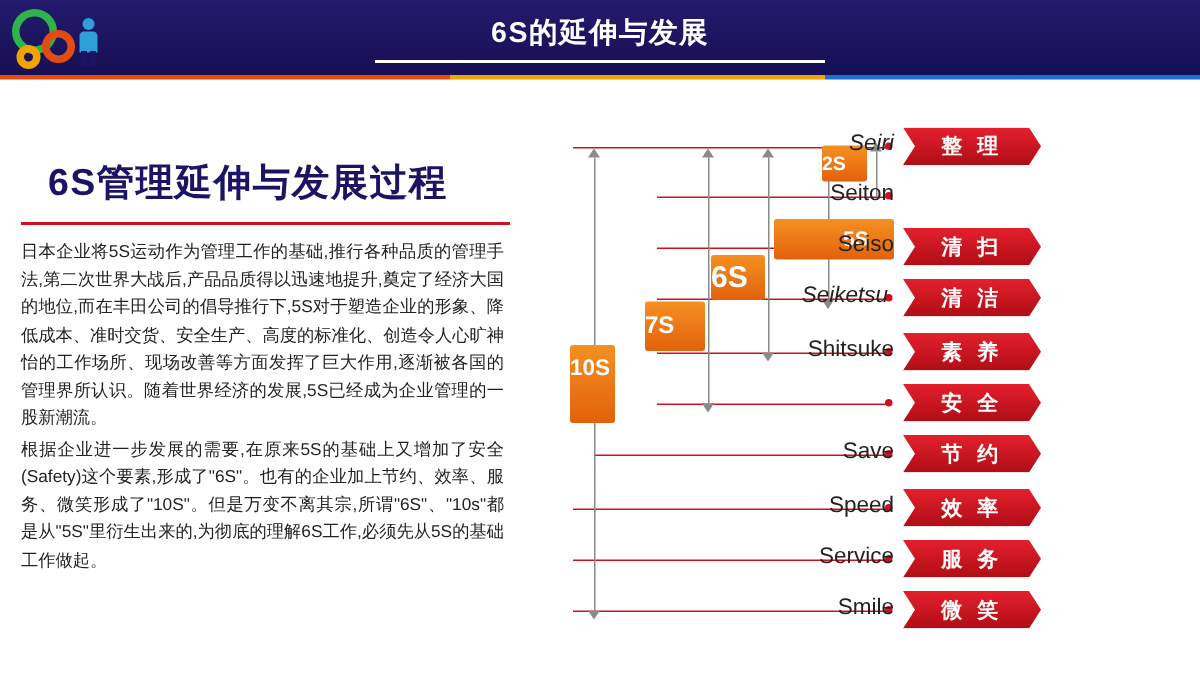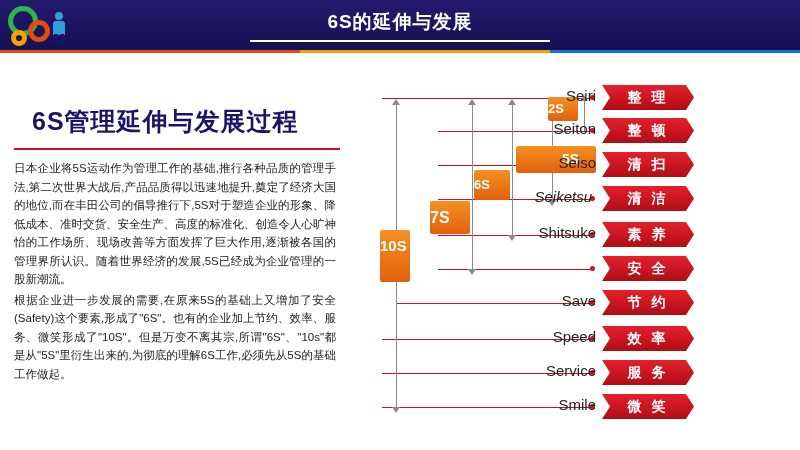--- a/index.html
+++ b/index.html
@@ -165,21 +165,21 @@
   .stage {
     position: absolute;
     background: linear-gradient(180deg,#f59021 0%, #e2610c 100%);
     color: #ffffff;
     font-weight: bold;
     text-align: left;
     border-radius: 2px;
   }
   .stage.s2 { left: 196px; top: 44px; width: 30px; height: 24px; font-size: 13px; line-height: 24px; }
   .stage.s5 { left: 164px; top: 93px; width: 34px; height: 27px; font-size: 14px; line-height: 27px; padding-left: 46px; }
-  .stage.s6 { left: 122px; top: 117px; width: 36px; height: 30px; font-size: 13px; line-height: 30px; }
+  .stage.s6 { left: 122px; top: 117px; width: 36px; height: 30px; font-size: 20px; line-height: 30px; }
   .stage.s7 { left: 78px;  top: 148px; width: 40px; height: 33px; font-size: 16px; line-height: 33px; }
   .stage.s10 { left: 28px; top: 177px; width: 30px; height: 52px; font-size: 15px; line-height: 20px; padding-top: 6px; box-sizing: border-box;}
 
   
   .vline {
     position: absolute;
     width: 1px;
     background: #8a8a8a;
   }
   .arrowhead {
@@ -269,32 +269,31 @@
   <div class="vline" style="left:44px;  top:52px;  height:302px;"></div>
   <div class="arrowhead" style="left:40px; top:46px;"></div>
   <div class="arrowhead down" style="left:40px; top:354px;"></div>
 
   <div class="stage s2">2S</div>
   <div class="stage s5">5S</div>
   <div class="stage s6">6S</div>
   <div class="stage s7">7S</div>
   <div class="stage s10">10S</div>
 
-  <div class="en-label" style="left:124px; top:34px;">Seiri</div>
+  <div class="en-label" style="left:124px; top:34px;font-style:italic;">Seiri</div>
   <div class="en-label" style="left:124px; top:67px;">Seiton</div>
   <div class="en-label" style="left:124px; top:101px;">Seiso</div>
   <div class="en-label" style="left:120px; top:135px;font-style:italic;">Seiketsu</div>
   <div class="en-label" style="left:124px; top:171px;">Shitsuke</div>
   <div class="en-label" style="left:124px; top:239px;">Save</div>
   <div class="en-label" style="left:124px; top:275px;">Speed</div>
   <div class="en-label" style="left:124px; top:309px;">Service</div>
   <div class="en-label" style="left:124px; top:343px;">Smile</div>
 
   <div class="chip" style="left:250px; top:32px;">整 理</div>
-  <div class="chip" style="left:250px; top:65px;">整 顿</div>
   <div class="chip" style="left:250px; top:99px;">清 扫</div>
   <div class="chip" style="left:250px; top:133px;">清 洁</div>
   <div class="chip" style="left:250px; top:169px;">素 养</div>
   <div class="chip" style="left:250px; top:203px;">安 全</div>
   <div class="chip" style="left:250px; top:237px;">节 约</div>
   <div class="chip" style="left:250px; top:273px;">效 率</div>
   <div class="chip" style="left:250px; top:307px;">服 务</div>
   <div class="chip" style="left:250px; top:341px;">微 笑</div>
 
 </div>

